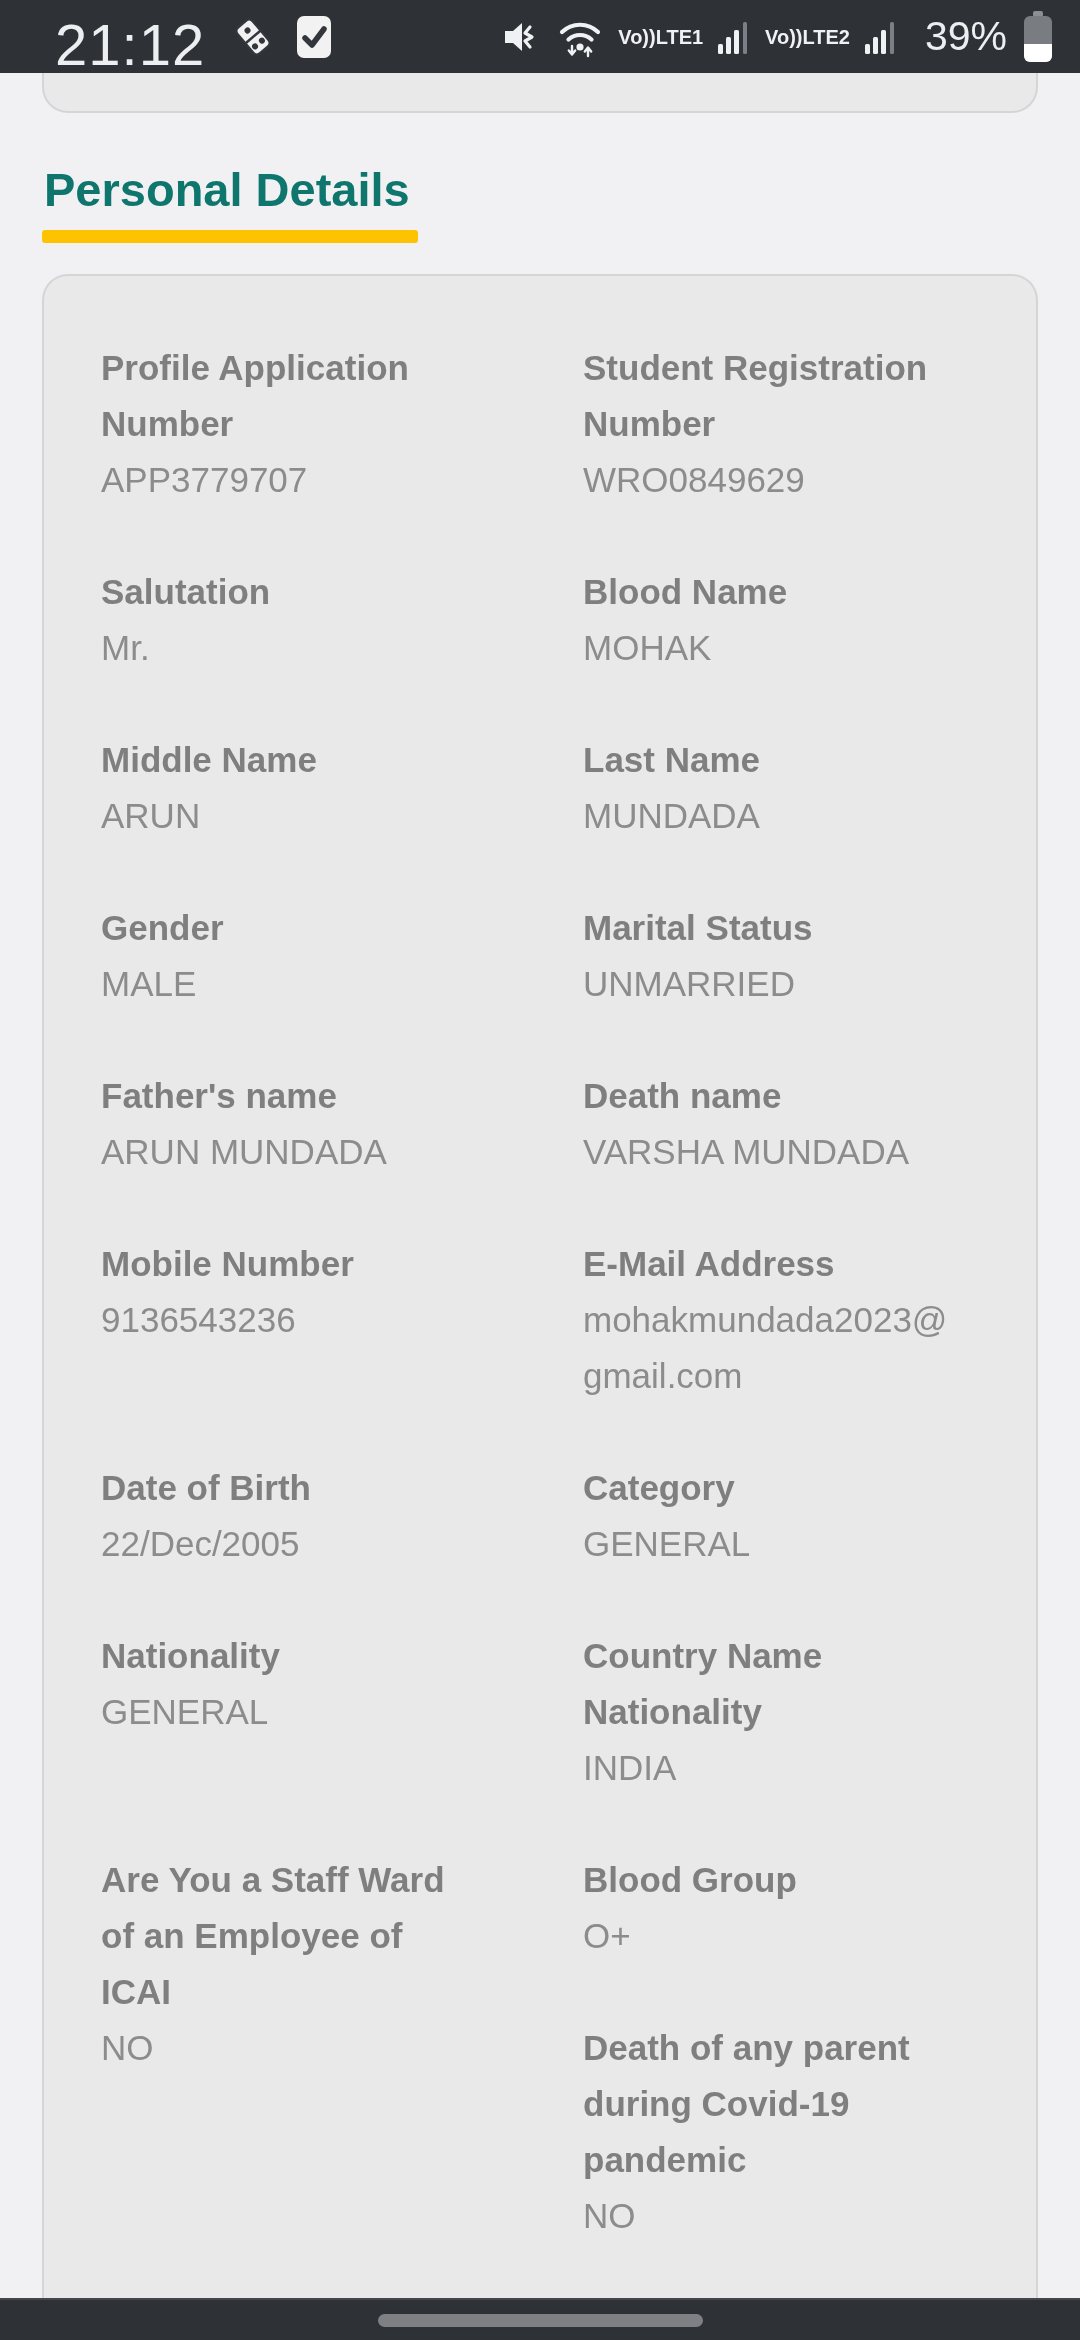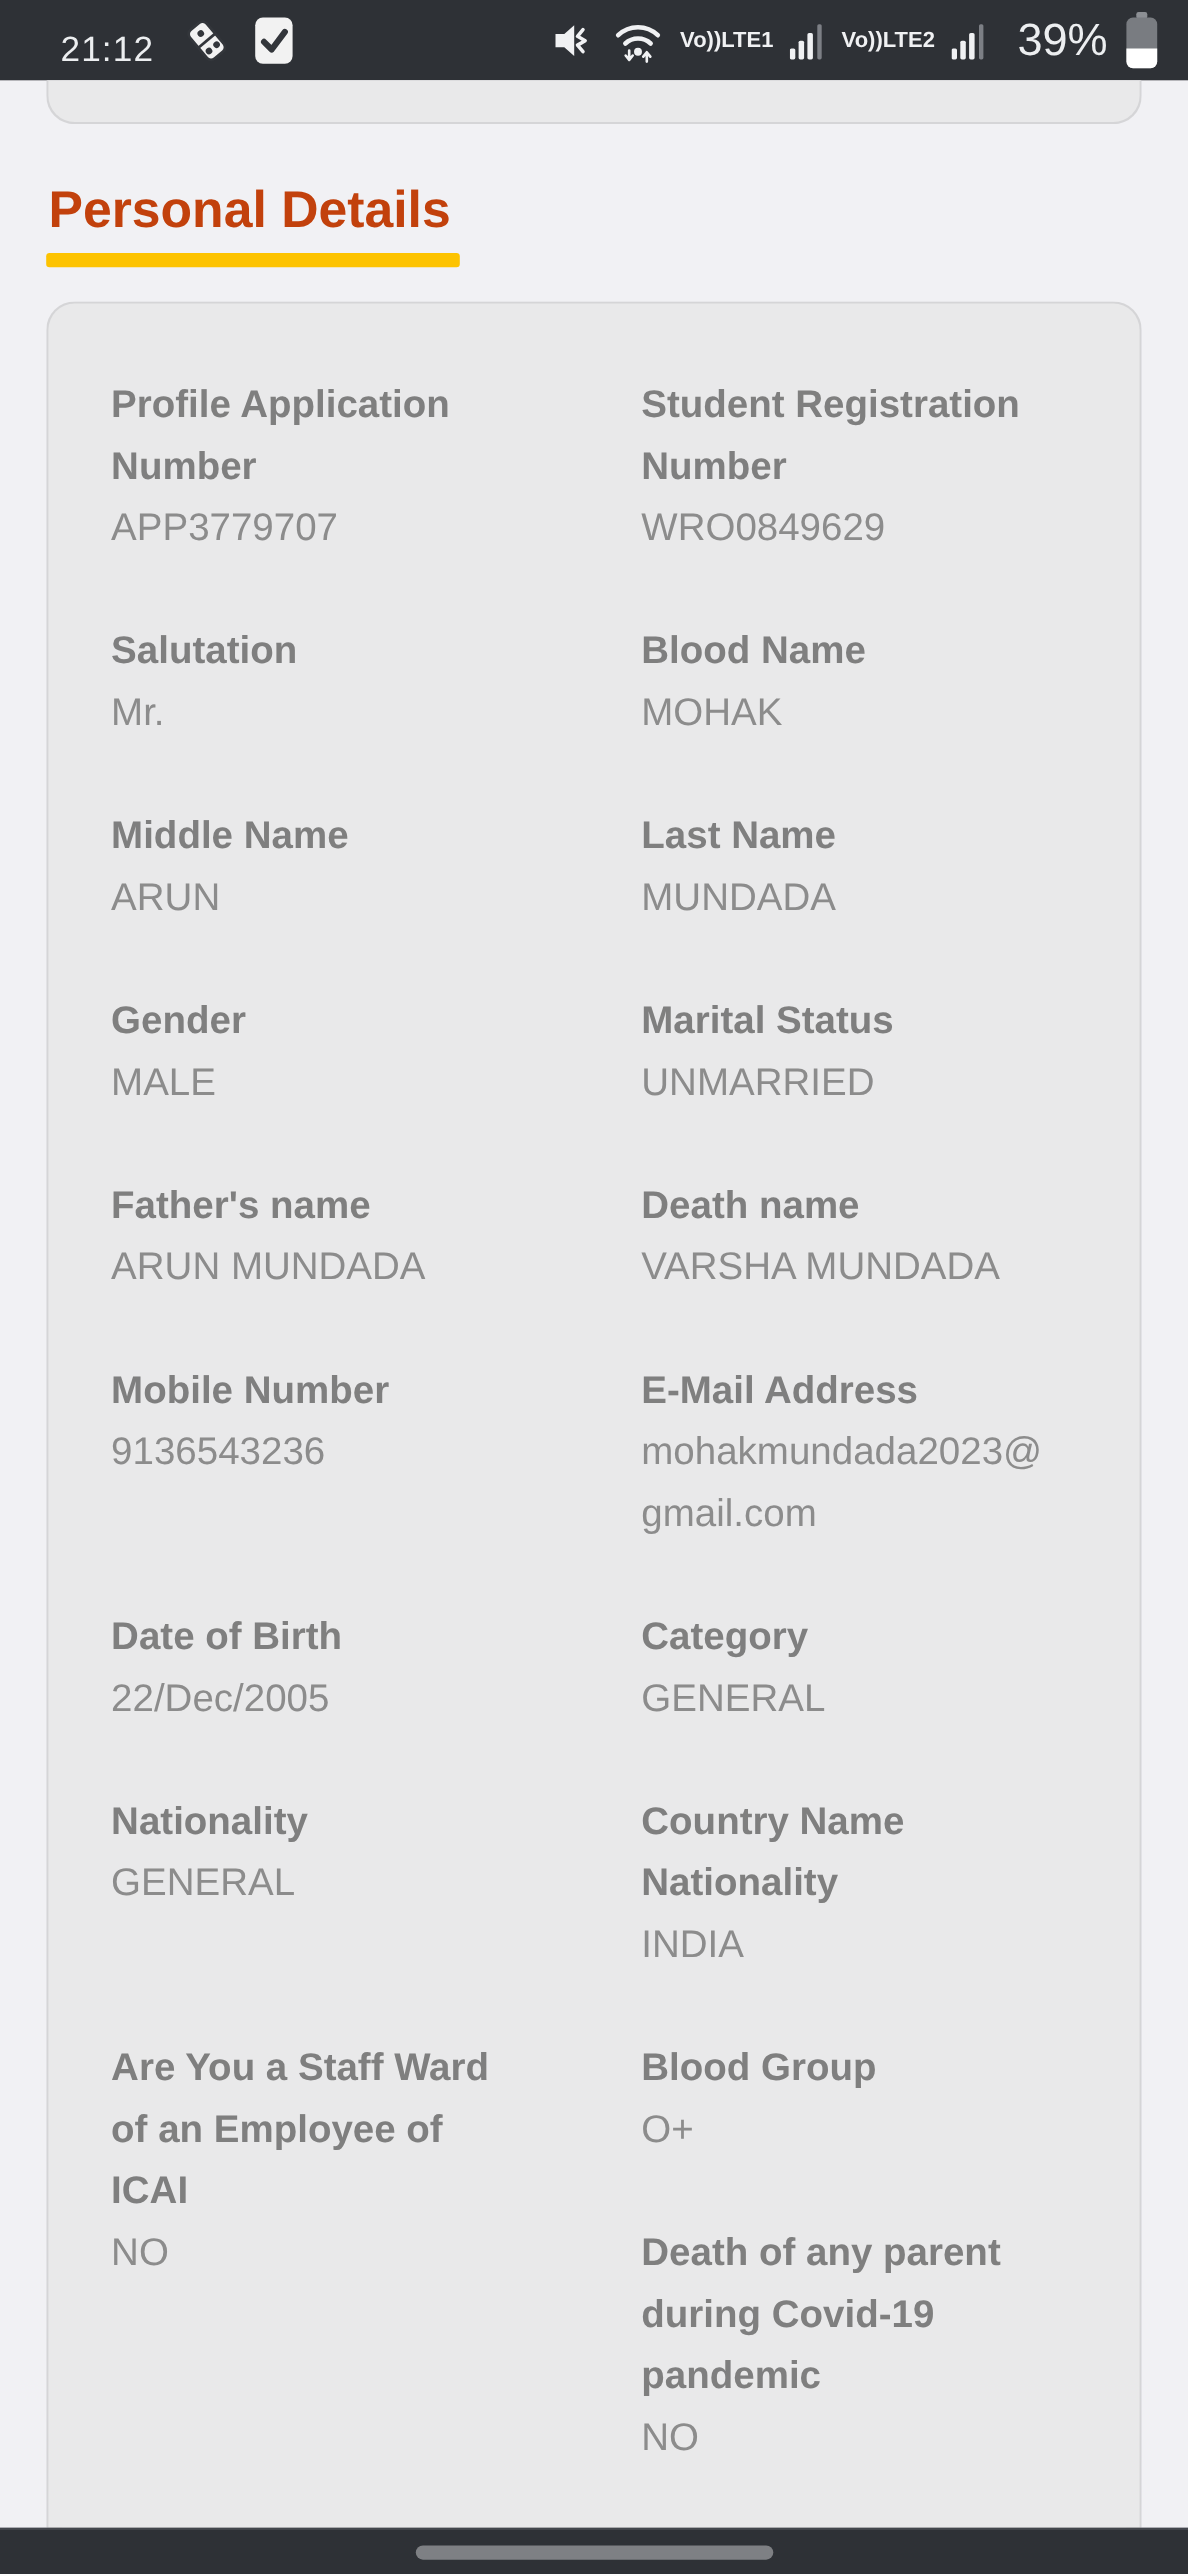--- a/index.html
+++ b/index.html
@@ -11,41 +11,41 @@
     position:relative;
   }
   .screen{width:1080px;height:2340px;position:relative;overflow:hidden;}
 
   
   .status-bar{
     height:73px;background:#2e3136;color:#eceef0;
     display:flex;align-items:center;
     padding:0 26px 0 55px;box-sizing:border-box;
   }
-  .sb-time{font-size:32px;font-weight:400;letter-spacing:1px;margin-right:26px;margin-top:16px;}
+  .sb-time{font-size:58px;font-weight:400;letter-spacing:1px;margin-right:26px;margin-top:16px;}
   .sb-icon{display:block;flex:0 0 auto;}
   .sb-left-gap{margin-right:20px;}
   .sb-right{margin-left:auto;display:flex;align-items:center;gap:15px;}
   .volte{display:flex;justify-content:center;
     font-size:20px;line-height:20px;font-weight:700;color:#f0f1f3;letter-spacing:0;}
   .batt-pct{font-size:41px;font-weight:400;margin-left:13px;}
 
   
   .card-remnant{
     height:40px;margin:0 42px;
     background:#e9e9ea;
     border:2px solid #d5d5d7;border-top:none;
     border-radius:0 0 26px 26px;
     box-sizing:border-box;
   }
 
   
   .page-title{
     margin:53px 0 0 44px;
-    font-size:47px;line-height:48px;font-weight:700;color:#c2410c;
+    font-size:47px;line-height:48px;font-weight:700;color:#0f766e;
   }
   .title-underline{
     margin:16px 0 0 42px;
     width:376px;height:13px;border-radius:3px;
     background:#fdc300;
   }
 
   
   .details-card{
     margin:31px 42px 0;

